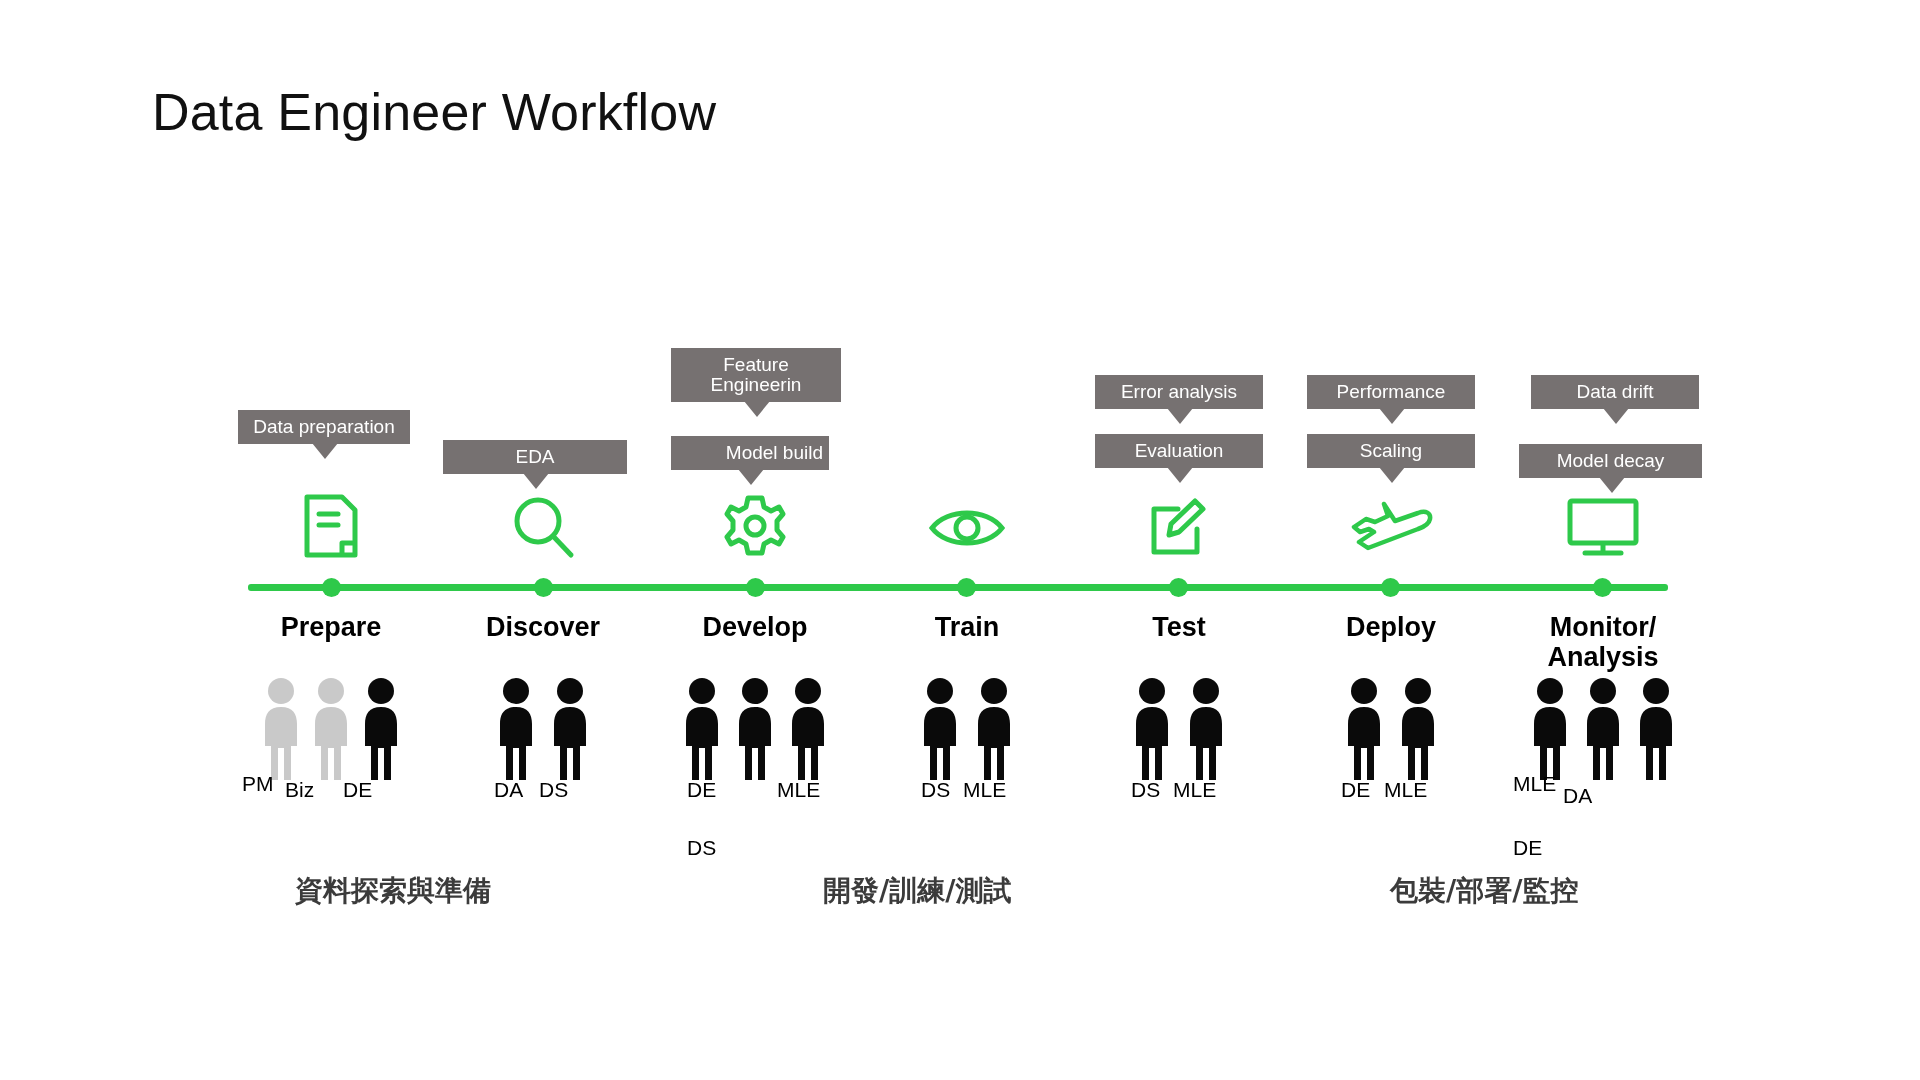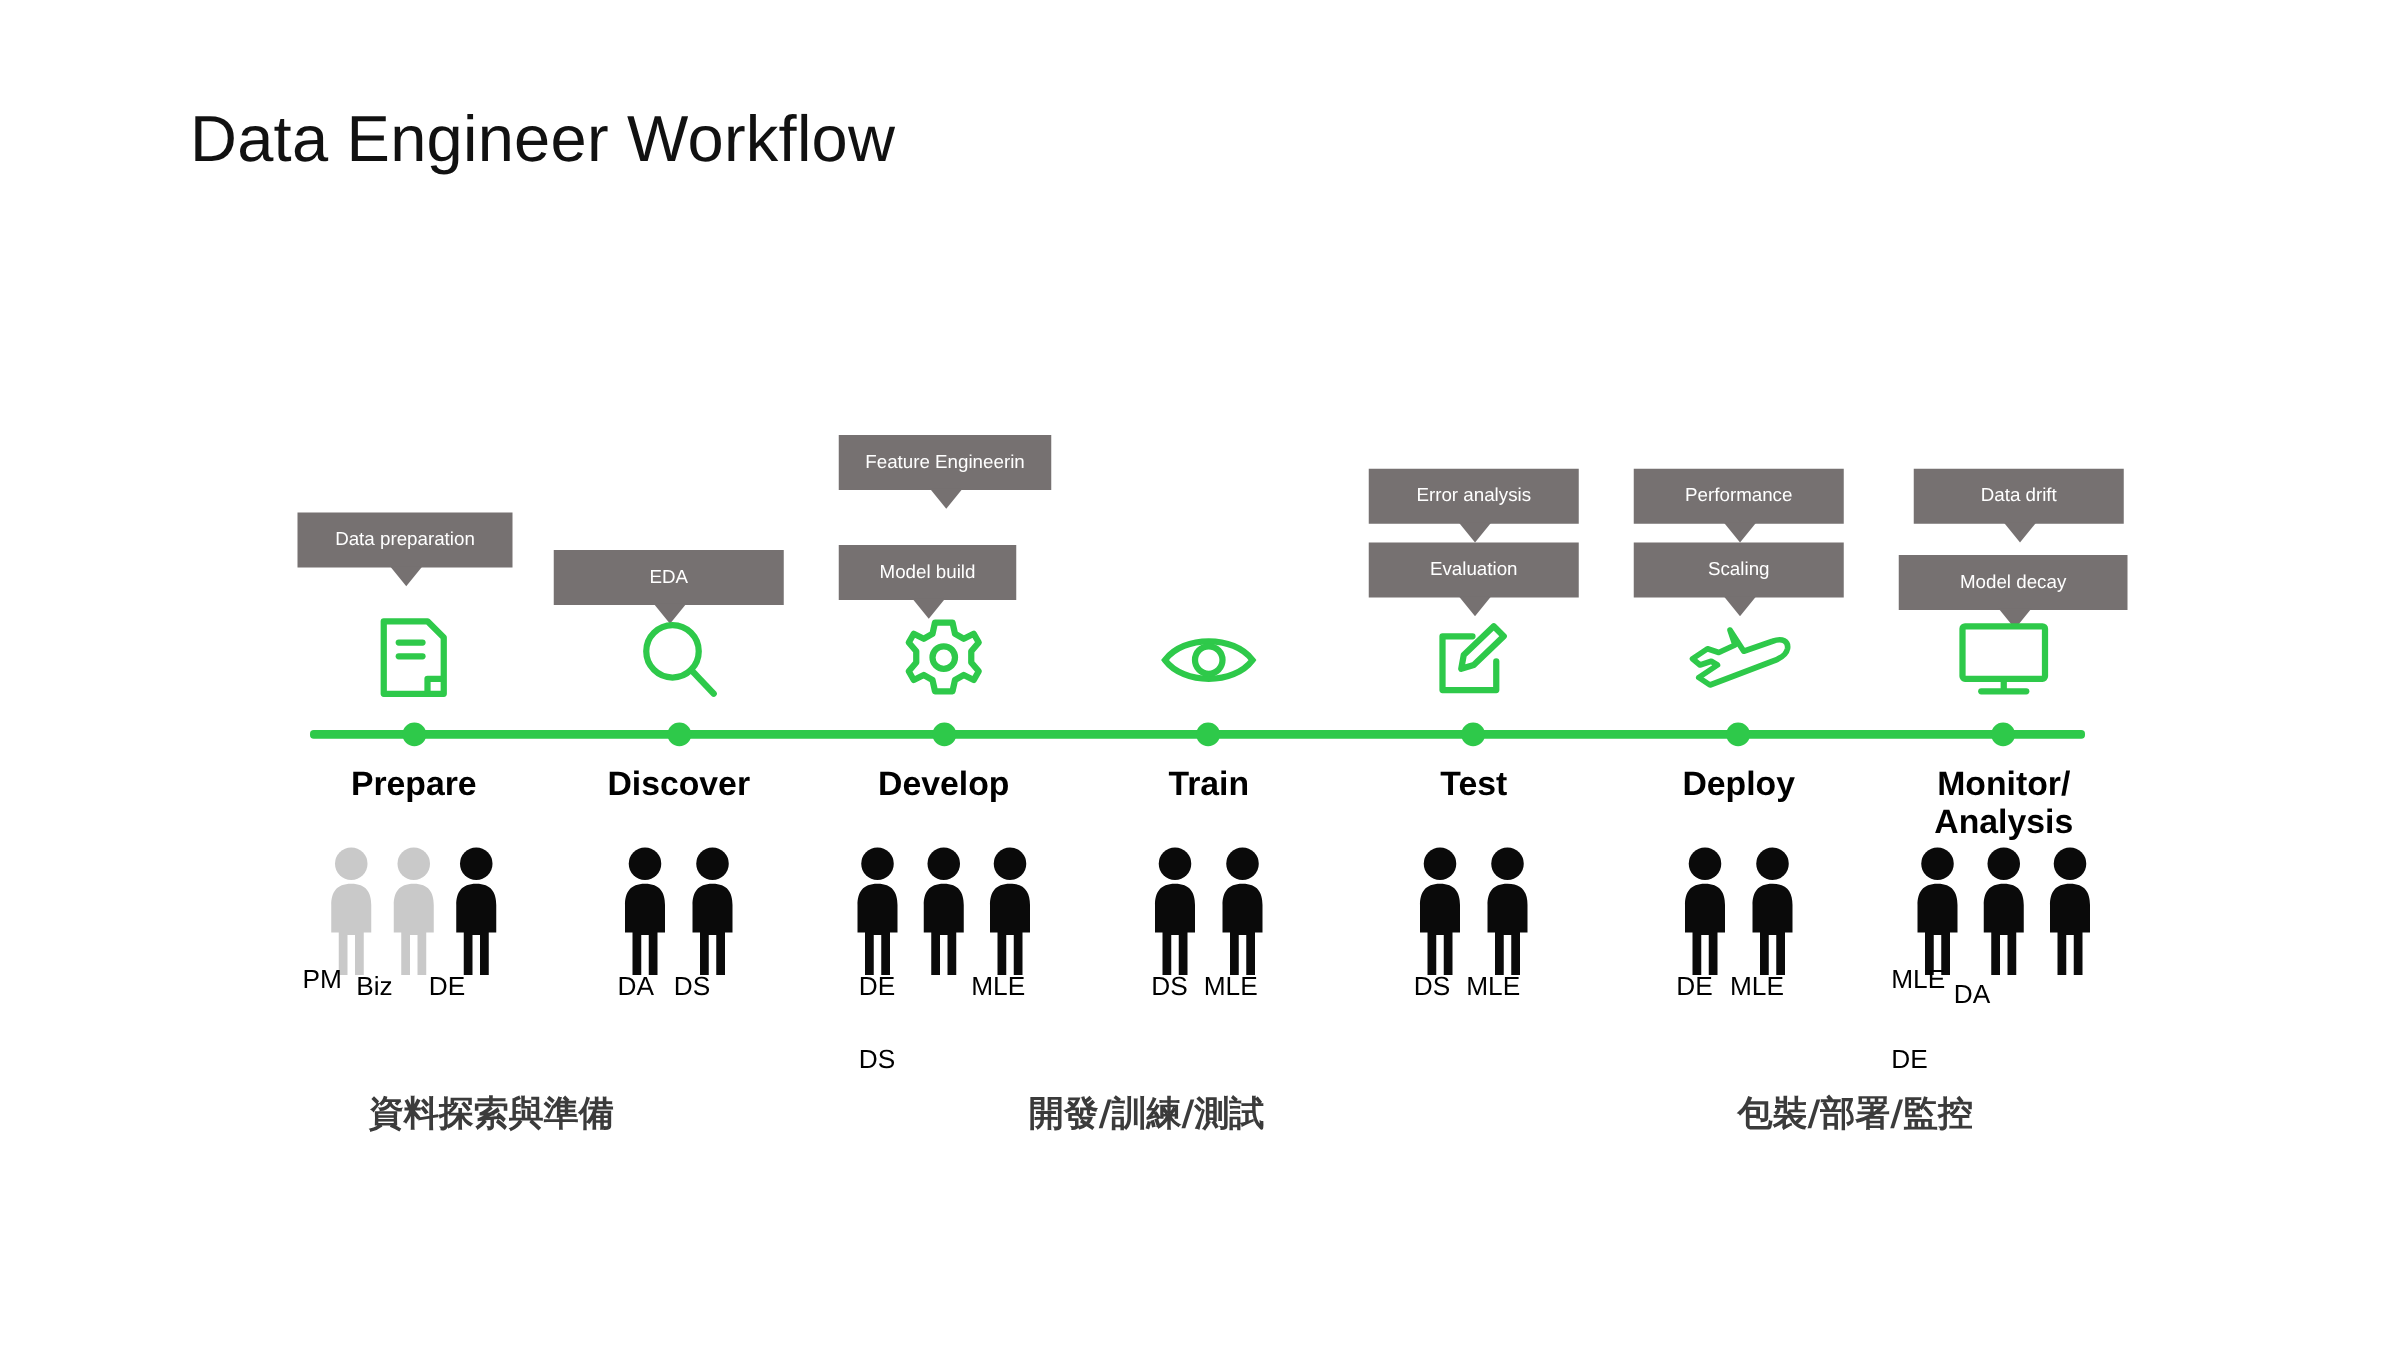--- a/index.html
+++ b/index.html
@@ -34,22 +34,22 @@
     top: 0;
     width: 240px;
     height: 1080px;
   }
 
   
   .callout {
     position: absolute;
     background: #767171;
     color: #ffffff;
-    font-size: 15px;
-    line-height: 30px;
+    font-size: 19px;
+    line-height: 20px;
     text-align: center;
     padding: 7px 6px 7px 6px;
     box-sizing: border-box;
   }
   .callout::after {
     content: "";
     position: absolute;
     left: 50%;
     margin-left: -12px;
     bottom: -15px;
@@ -215,21 +215,21 @@
   </div>
 </div>
 
 <div class="stage" style="left:635px">
   <div class="callout" style="left:36px; top:348px; width:170px;">
     <span>Feature Engineerin</span>
   </div>
 
   <div style="position:absolute; left:36px; top:418px; width:170px; text-align:center; color:#ffffff; font-size:19px; line-height:27px; z-index:0;">g</div>
 
-  <div class="callout" style="left:36px; top:436px; width:142px; z-index:2;">Model build</div>
+  <div class="callout" style="left:36px; top:436px; width:158px; z-index:2;text-align:right;">Model build</div>
 
   <div class="icon-wrap" style="top:490px; height:72px">
     <svg width="66" height="66" viewBox="0 0 66 66">
       <path d="M33 5 L40 5 L42 14 L49 18 L57 14 L61 21 L55 28 L55 37 L61 44 L57 51 L49 47 L42 51 L40 60 L33 60 L26 60 L24 51 L17 47 L9 51 L5 44 L11 37 L11 28 L5 21 L9 14 L17 18 L24 14 L26 5 Z" fill="none" stroke="#2ec94a" stroke-width="5" stroke-linejoin="round"></path>
       <circle cx="33" cy="33" r="9" fill="none" stroke="#2ec94a" stroke-width="5"></circle>
     </svg>
   </div>
 
   <div class="stage-name">Develop</div>
 

